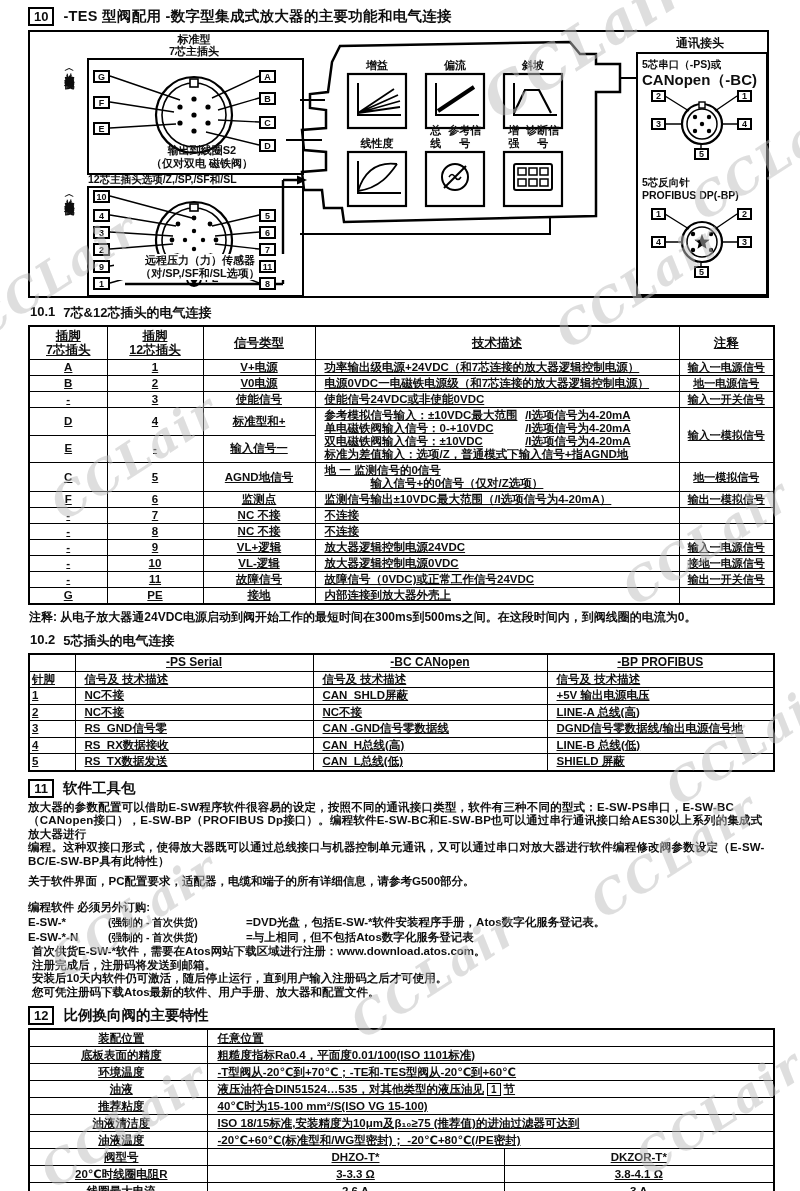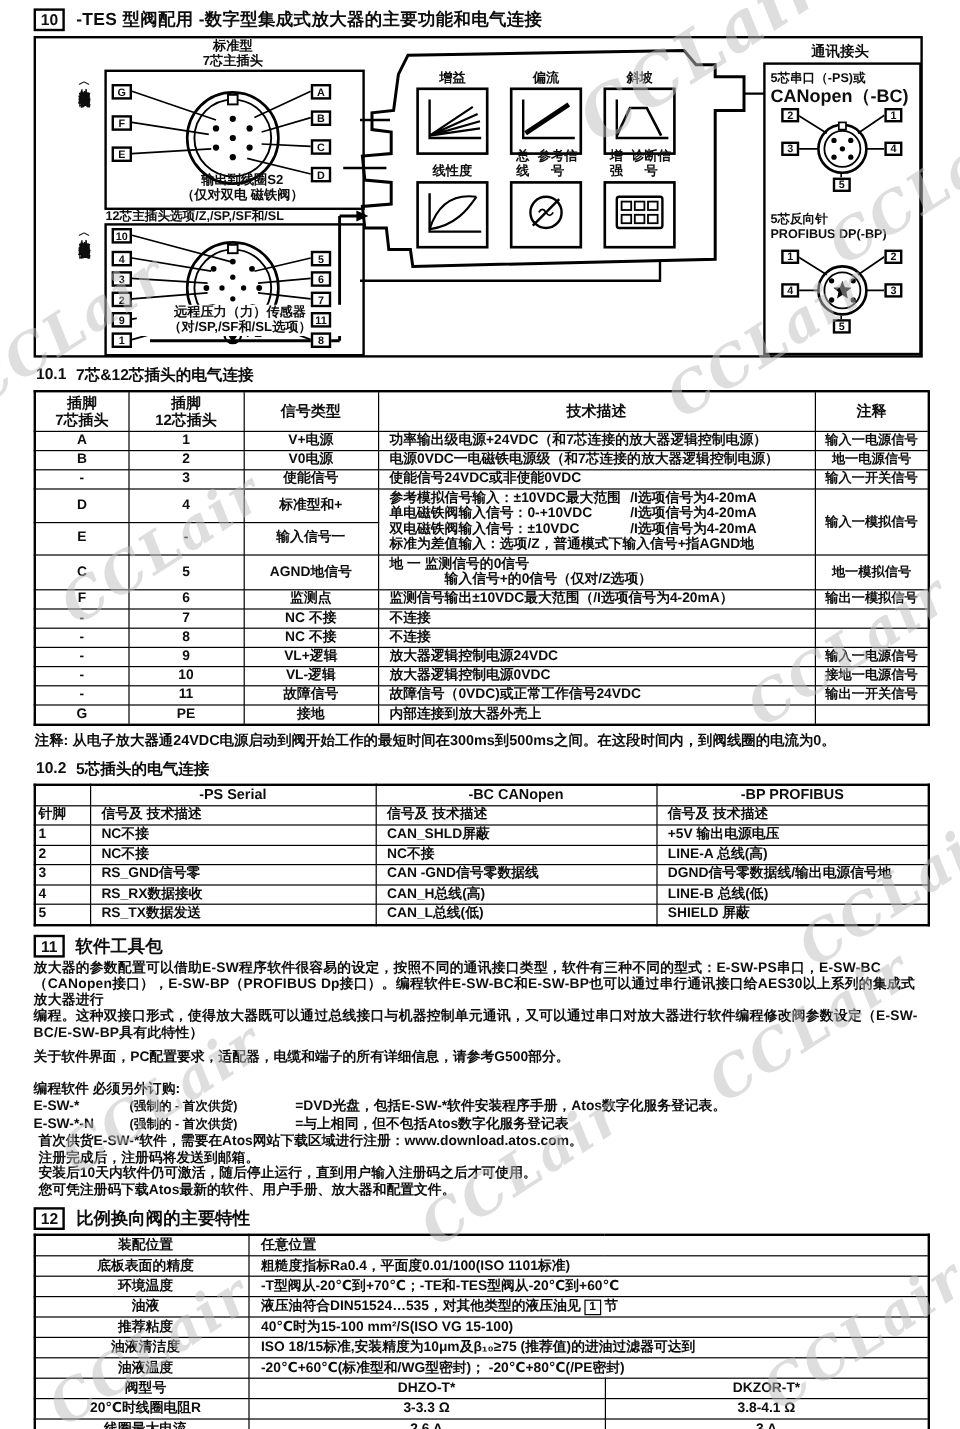--- a/index.html
+++ b/index.html
@@ -19,21 +19,21 @@
     display:flex;align-items:center;justify-content:center;font-size:9px;font-weight:700;box-sizing:border-box;}
   .pin.sm{width:15px;height:12px;}
   .vlabel{position:absolute;writing-mode:vertical-rl;font-size:10px;font-weight:700;letter-spacing:1px;z-index:2;}
   .flabel{position:absolute;width:58px;text-align:center;font-size:11px;font-weight:700;line-height:13px;z-index:2;}
   .flabel.two{display:flex;flex-direction:row;justify-content:flex-end;height:26px;}
   
   .sub-head{font-size:13px;font-weight:700;margin:6px 0 3px 2px;display:flex;gap:8px;}
   .sec-title{display:flex;align-items:center;gap:9px;margin:7px 0 3px;}
   .sec-title-text{font-size:14.5px;font-weight:700;}
   
-  table{border-collapse:collapse;table-layout:fixed;width:745px;background:transparent;border:2.5px solid #000;}
+  table{border-collapse:collapse;table-layout:fixed;width:745px;background:transparent;border:2.5px solid #000;text-decoration:underline;}
   td,th{border:1.6px solid #000;font-weight:700;color:#0e0e0e;overflow:hidden;}
   .t1 td,.t1 th{padding:1px 2px;text-align:center;font-size:11.5px;line-height:13px;}
   .t1 th{font-size:12.5px;line-height:14px;padding:2px;}
   .t1 td.desc{text-align:left;padding-left:9px;}
   .t1 td.note{font-size:11px;}
   .de-line{display:flex;}
   .de-line span:first-child{width:57%;}
   .indent{margin-left:46px;}
   .footnote{font-size:12px;font-weight:700;margin:4px 0 4px 1px;}
   .t2 td{padding:1px 2px;font-size:11.5px;line-height:13.5px;text-align:left;padding-left:9px;}

